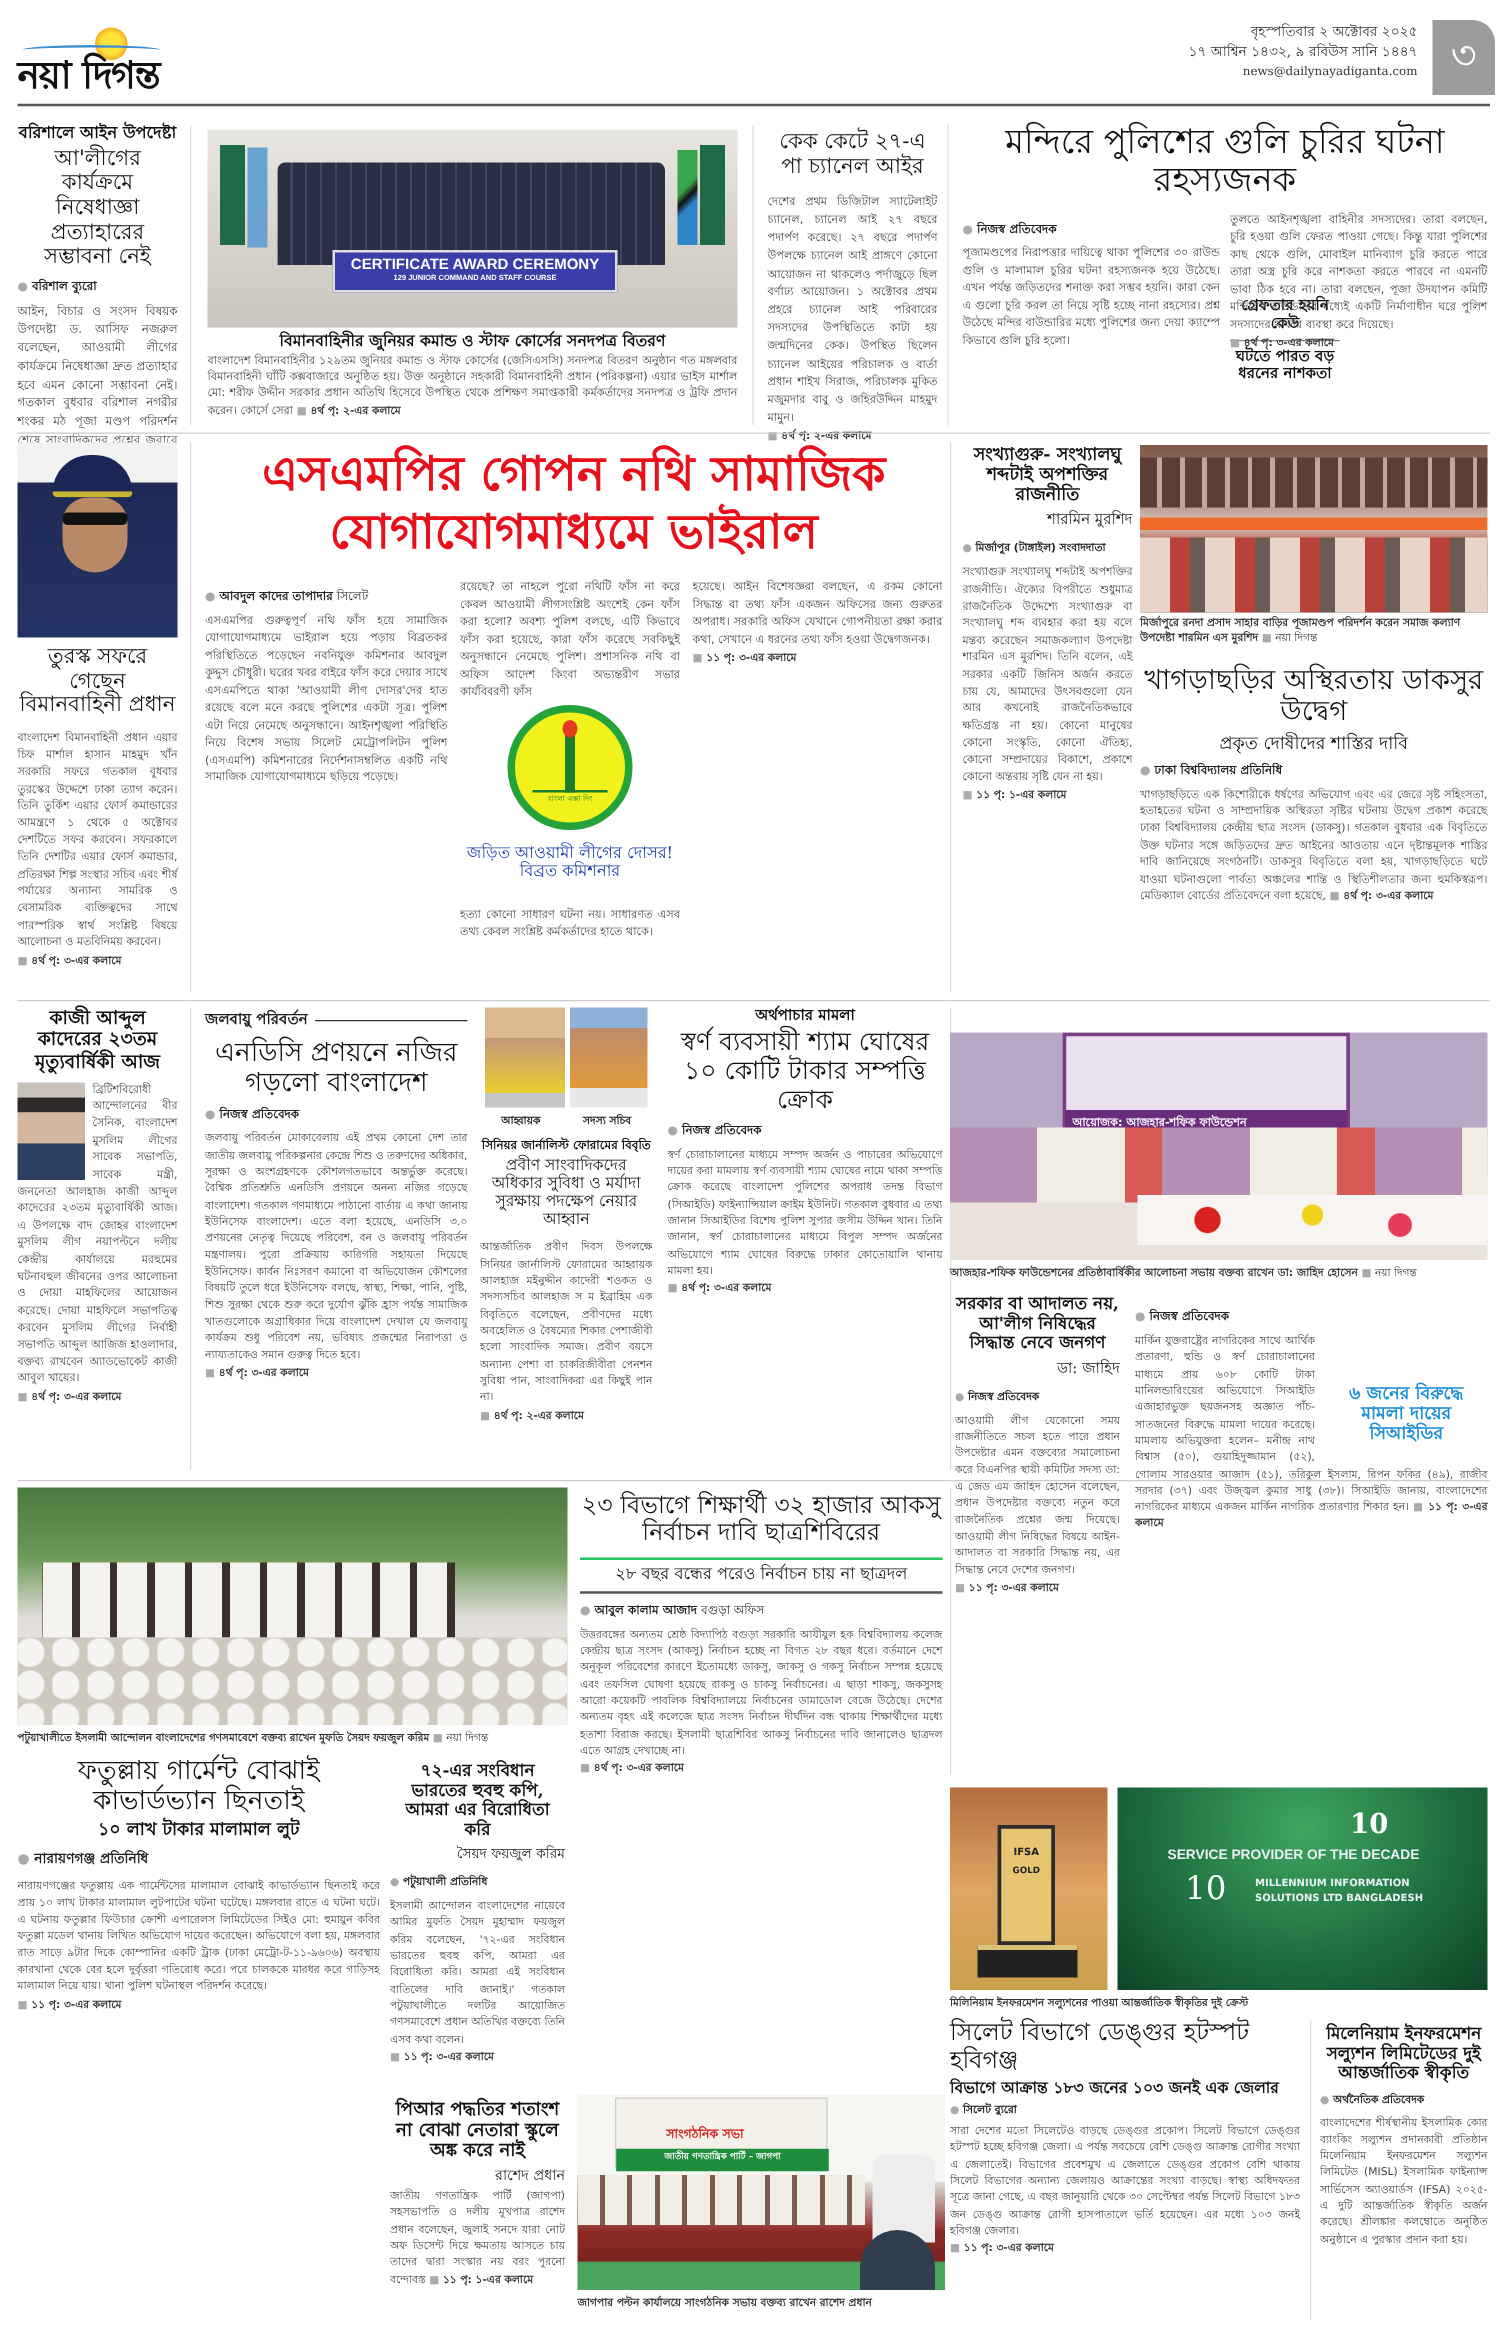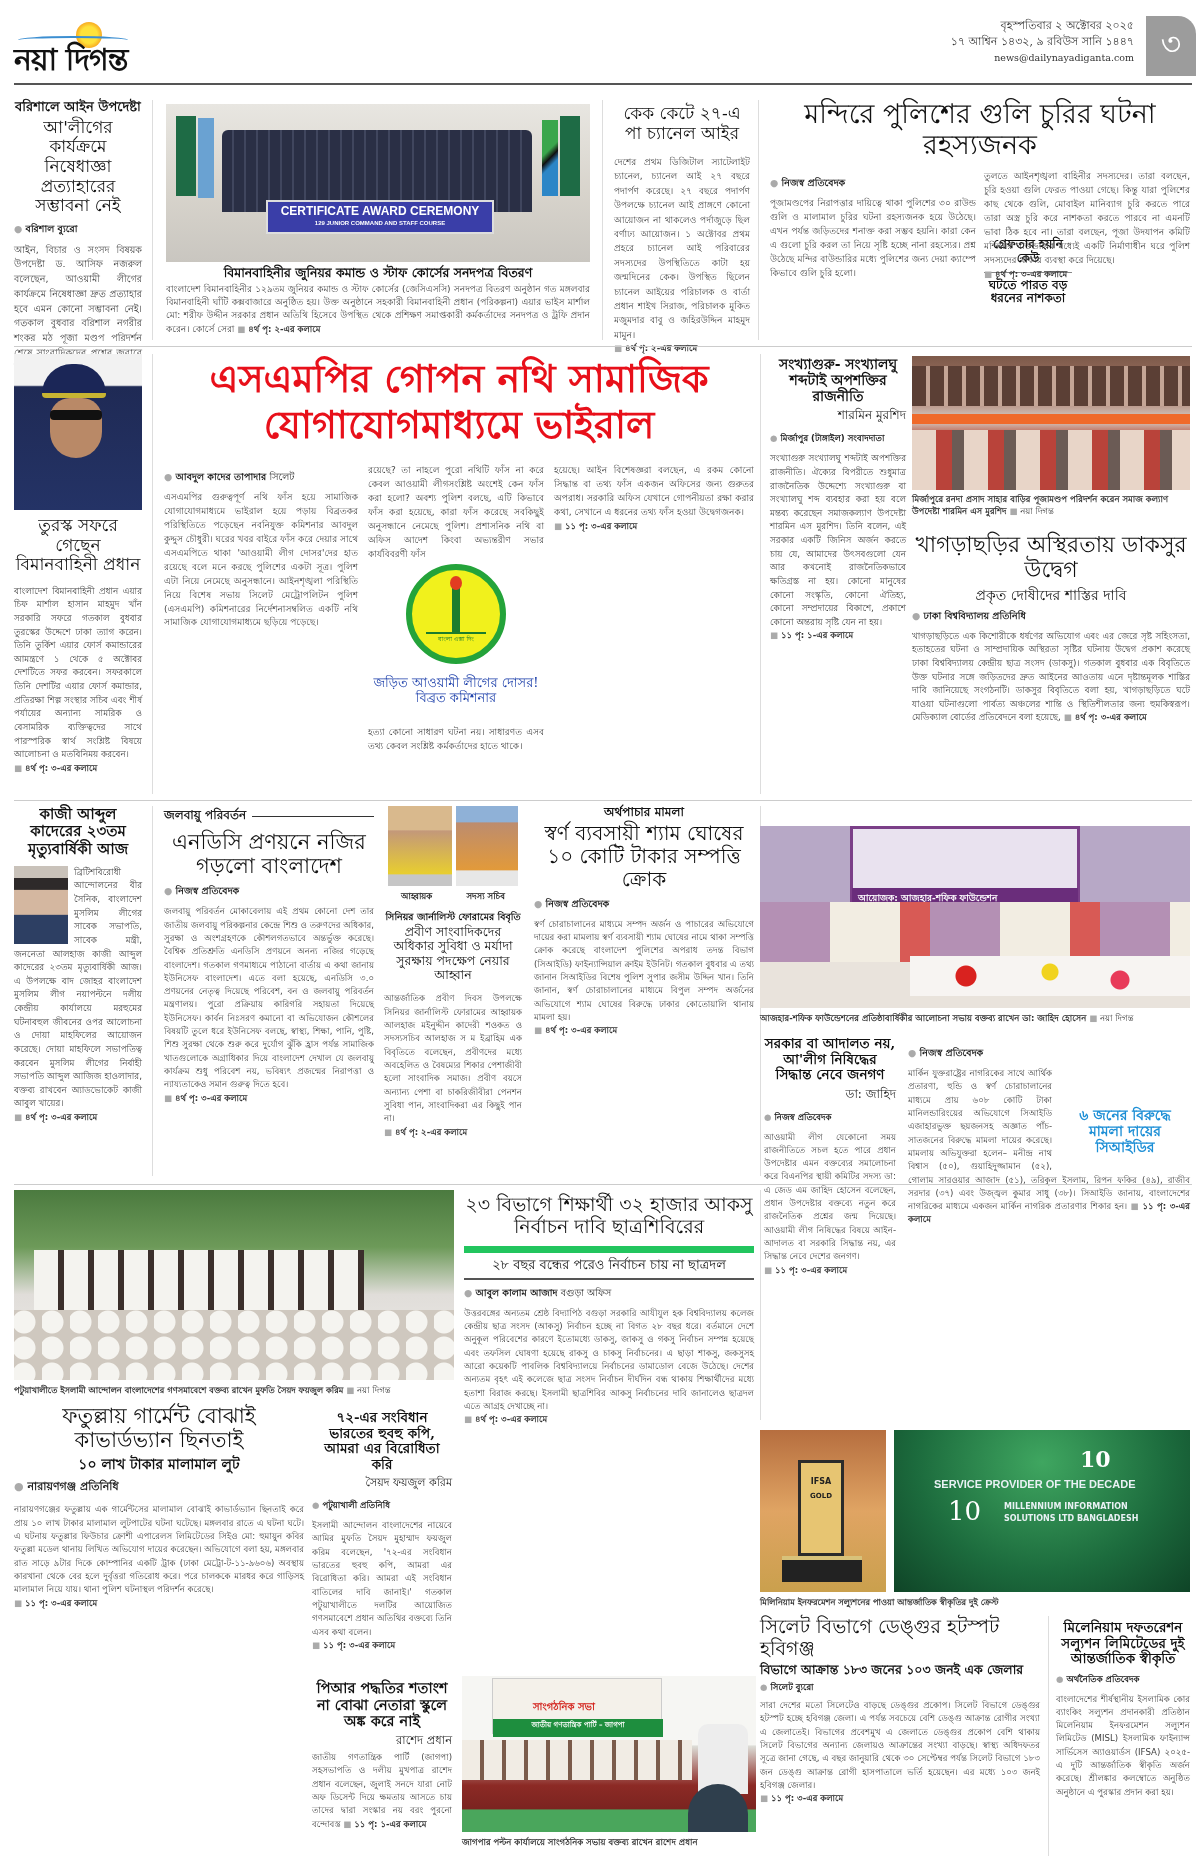--- a/index.html
+++ b/index.html
@@ -221,21 +221,21 @@
 <div class="photo" style="left:14px;top:1190px;width:440px;height:190px;background:linear-gradient(180deg,#4b7a3f 0,#6d9a59 30%,#e0ddd9 55%,#f1efec 100%)">
   <div class="abs" style="left:20px;top:60px;width:330px;height:60px;background:repeating-linear-gradient(90deg,#f4f3ef 0,#f4f3ef 24px,#3b2f2b 24px,#3b2f2b 30px)"></div>
   <div class="abs" style="left:0;top:120px;width:100%;height:70px;background:radial-gradient(circle at 10px 12px,#f5f4f0 11px,transparent 12px) 0 0/28px 26px,#cfc8bf"></div>
 </div>
 <div class="abs cap" style="left:14px;top:1384px;width:440px;font-size:8.3px">
   <span>পটুয়াখালীতে ইসলামী আন্দোলন বাংলাদেশের গণসমাবেশে বক্তব্য রাখেন মুফতি সৈয়দ ফয়জুল করিম</span> <span class="cont" style="font-weight:normal">নয়া দিগন্ত</span>
 </div>
 
 <div class="abs" style="left:464px;top:1194px;width:290px">
   <div class="hl" style="font-size:19px">২৩ বিভাগে শিক্ষার্থী ৩২ হাজার আকসু নির্বাচন দাবি ছাত্রশিবিরের</div>
-  <div style="border-top:7px solid #22c55e;border-bottom:2px solid #555;margin-top:8px;padding:5px 0">
+  <div style="border-top:2px solid #22c55e;border-bottom:2px solid #555;margin-top:8px;padding:5px 0">
     <div class="hl" style="font-size:13px">২৮ বছর বন্ধের পরেও নির্বাচন চায় না ছাত্রদল</div>
   </div>
   <div class="byline"><span>আবুল কালাম আজাদ</span> <span style="font-weight:normal">বগুড়া অফিস</span></div>
   <div class="body" style="font-size:8.6px">উত্তরবঙ্গের অন্যতম শ্রেষ্ঠ বিদ্যাপিঠ বগুড়া সরকারি আযীযুল হক বিশ্ববিদ্যালয় কলেজ কেন্দ্রীয় ছাত্র সংসদ (আকসু) নির্বাচন হচ্ছে না বিগত ২৮ বছর ধরে। বর্তমানে দেশে অনুকূল পরিবেশের কারণে ইতোমধ্যে ডাকসু, জাকসু ও গকসু নির্বাচন সম্পন্ন হয়েছে এবং তফসিল ঘোষণা হয়েছে রাকসু ও চাকসু নির্বাচনের। এ ছাড়া শাকসু, জকসুসহ আরো কয়েকটি পাবলিক বিশ্ববিদ্যালয়ে নির্বাচনের ডামাডোল বেজে উঠেছে। দেশের অন্যতম বৃহৎ এই কলেজে ছাত্র সংসদ নির্বাচন দীর্ঘদিন বন্ধ থাকায় শিক্ষার্থীদের মধ্যে হতাশা বিরাজ করছে। ইসলামী ছাত্রশিবির আকসু নির্বাচনের দাবি জানালেও ছাত্রদল এতে আগ্রহ দেখাচ্ছে না।</div>
   <div class="cont">৪র্থ পৃ: ৩-এর কলামে</div>
 </div>
 <div class="vrule" style="left:760px;top:1190px;height:230px"></div>
 
 <div class="abs" style="left:14px;top:1404px;width:290px">
   <div class="hl" style="font-size:21px">ফতুল্লায় গার্মেন্ট বোঝাই কাভার্ডভ্যান ছিনতাই</div>
@@ -289,16 +289,16 @@
 <div class="abs" style="left:760px;top:1616px;width:280px">
   <div class="hl" style="font-size:19px;text-align:left">সিলেট বিভাগে ডেঙ্গুর হটস্পট হবিগঞ্জ</div>
   <div class="hl" style="font-size:12.5px;font-weight:bold;text-align:left;margin-top:3px">বিভাগে আক্রান্ত ১৮৩ জনের ১০৩ জনই এক জেলার</div>
   <div class="byline" style="font-size:8.5px;margin:4px 0">সিলেট ব্যুরো</div>
   <div class="body" style="font-size:8.6px">সারা দেশের মতো সিলেটেও বাড়ছে ডেঙ্গুর প্রকোপ। সিলেট বিভাগে ডেঙ্গুর হটস্পট হচ্ছে হবিগঞ্জ জেলা। এ পর্যন্ত সবচেয়ে বেশি ডেঙ্গু আক্রান্ত রোগীর সংখ্যা এ জেলাতেই। বিভাগের প্রবেশমুখ এ জেলাতে ডেঙ্গুর প্রকোপ বেশি থাকায় সিলেট বিভাগের অন্যান্য জেলায়ও আক্রান্তের সংখ্যা বাড়ছে। স্বাস্থ্য অধিদফতর সূত্রে জানা গেছে, এ বছর জানুয়ারি থেকে ৩০ সেপ্টেম্বর পর্যন্ত সিলেট বিভাগে ১৮৩ জন ডেঙ্গু আক্রান্ত রোগী হাসপাতালে ভর্তি হয়েছেন। এর মধ্যে ১০৩ জনই হবিগঞ্জ জেলার।</div>
   <div class="cont">১১ পৃ: ৩-এর কলামে</div>
 </div>
 <div class="vrule" style="left:1048px;top:1616px;height:240px"></div>
 
 <div class="abs" style="left:1056px;top:1620px;width:134px">
-  <div class="hl" style="font-size:13.5px;font-weight:bold">মিলেনিয়াম দফতরেশন সল্যুশন লিমিটেডের দুই আন্তর্জাতিক স্বীকৃতি</div>
+  <div class="hl" style="font-size:13.5px;font-weight:bold">মিলেনিয়াম ইনফরমেশন সল্যুশন লিমিটেডের দুই আন্তর্জাতিক স্বীকৃতি</div>
   <div class="byline" style="font-size:8.5px">অর্থনৈতিক প্রতিবেদক</div>
   <div class="body" style="font-size:8.6px">বাংলাদেশের শীর্ষস্থানীয় ইসলামিক কোর ব্যাংকিং সল্যুশন প্রদানকারী প্রতিষ্ঠান মিলেনিয়াম ইনফরমেশন সল্যুশন লিমিটেড (MISL) ইসলামিক ফাইন্যান্স সার্ভিসেস অ্যাওয়ার্ডস (IFSA) ২০২৫-এ দুটি আন্তর্জাতিক স্বীকৃতি অর্জন করেছে। শ্রীলঙ্কার কলম্বোতে অনুষ্ঠিত অনুষ্ঠানে এ পুরস্কার প্রদান করা হয়।</div>
 </div>
 
 </body></html>

